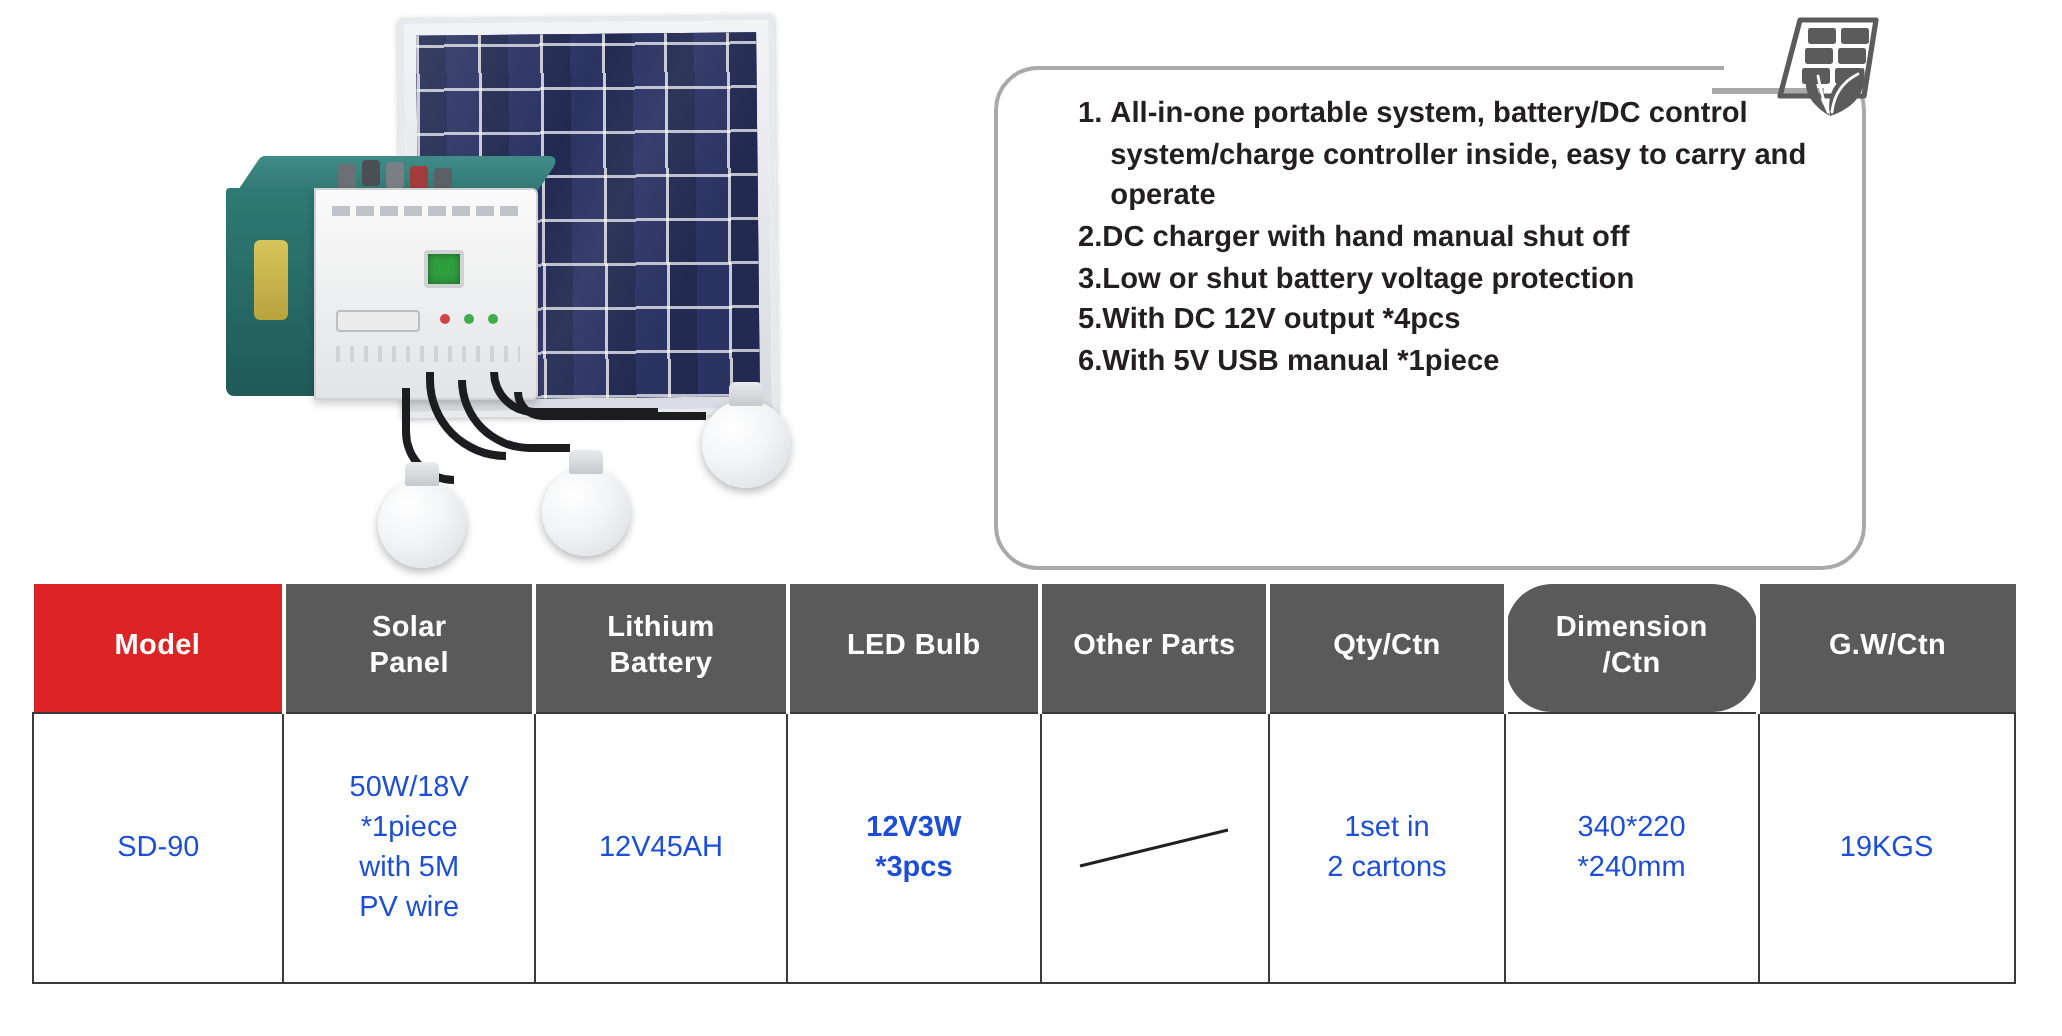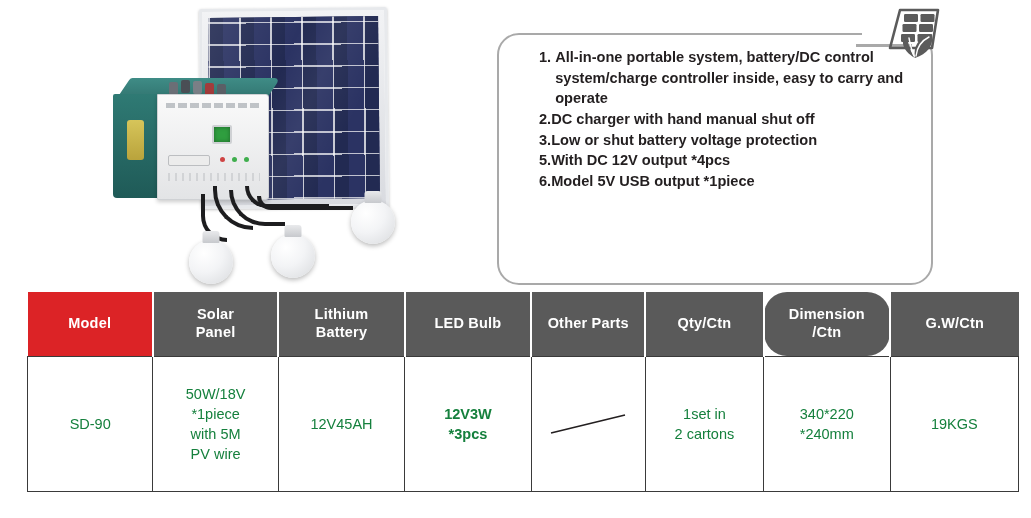--- a/index.html
+++ b/index.html
@@ -79,30 +79,30 @@
                   font-size:14.6px; font-weight:bold; color:#231f20; line-height:1.415; }
   .feature-item { display:flex; margin-bottom:0px; }
   .feature-num { flex:0 0 auto; }
   .feature-num.sp { margin-right:4px; }
   .feature-text { flex:1 1 auto; }
 
   
   .logo { position:absolute; left:882px; top:4px; width:66px; height:56px; }
 
   
-  .tbl { position:absolute; left:27px; top:292px; width:992px;
+  .tbl { position:absolute; left:16px; top:292px; width:992px;
          border-collapse: collapse; table-layout: fixed; }
   .tbl th, .tbl td { border: 1.5px solid #3a3a3a; text-align:center; vertical-align:middle; }
   .tbl thead th { background:#5a5a5a; color:#ffffff; font-size:14.5px; font-weight:bold;
                   height:64px; line-height:1.22; border-color:#5a5a5a;
                   border-left:2px solid #ffffff; border-right:2px solid #ffffff;
                   border-top:none; border-bottom:none; letter-spacing:.2px; }
   .tbl thead th.model { background:#dc2326; border-left:none; }
   .tbl thead th.last { border-right:none;margin-top:37px; }
-  .tbl tbody td { height:135px; font-size:14.5px; color:#15803d; line-height:1.38;
+  .tbl tbody td { height:135px; font-size:14.5px; color:#1d4ed8; line-height:1.38;
                   background:#ffffff; border:1.5px solid #3a3a3a; }
   .dash-cell { position:relative; }
   .dash-cell svg { display:block; margin:0 auto; }
 </style>
 </head>
 <body>
 
 <div id="page">
 
   <div class="photo-area">
@@ -164,21 +164,21 @@
         <span class="feature-text">Low or shut battery voltage protection</span>
       </div>
 
       <div class="feature-item">
         <span class="feature-num">5.</span>
         <span class="feature-text">With DC 12V output *4pcs</span>
       </div>
 
       <div class="feature-item">
         <span class="feature-num">6.</span>
-        <span class="feature-text">Model 5V USB output *1piece</span>
+        <span class="feature-text">With 5V USB manual *1piece</span>
       </div>
 
     </div>
   </div>
 
   <div class="bubble-mask"></div>
   <div class="bubble-line"></div>
 
   <div class="logo">
     <svg viewBox="0 0 66 56" width="66" height="56" aria-hidden="true">

